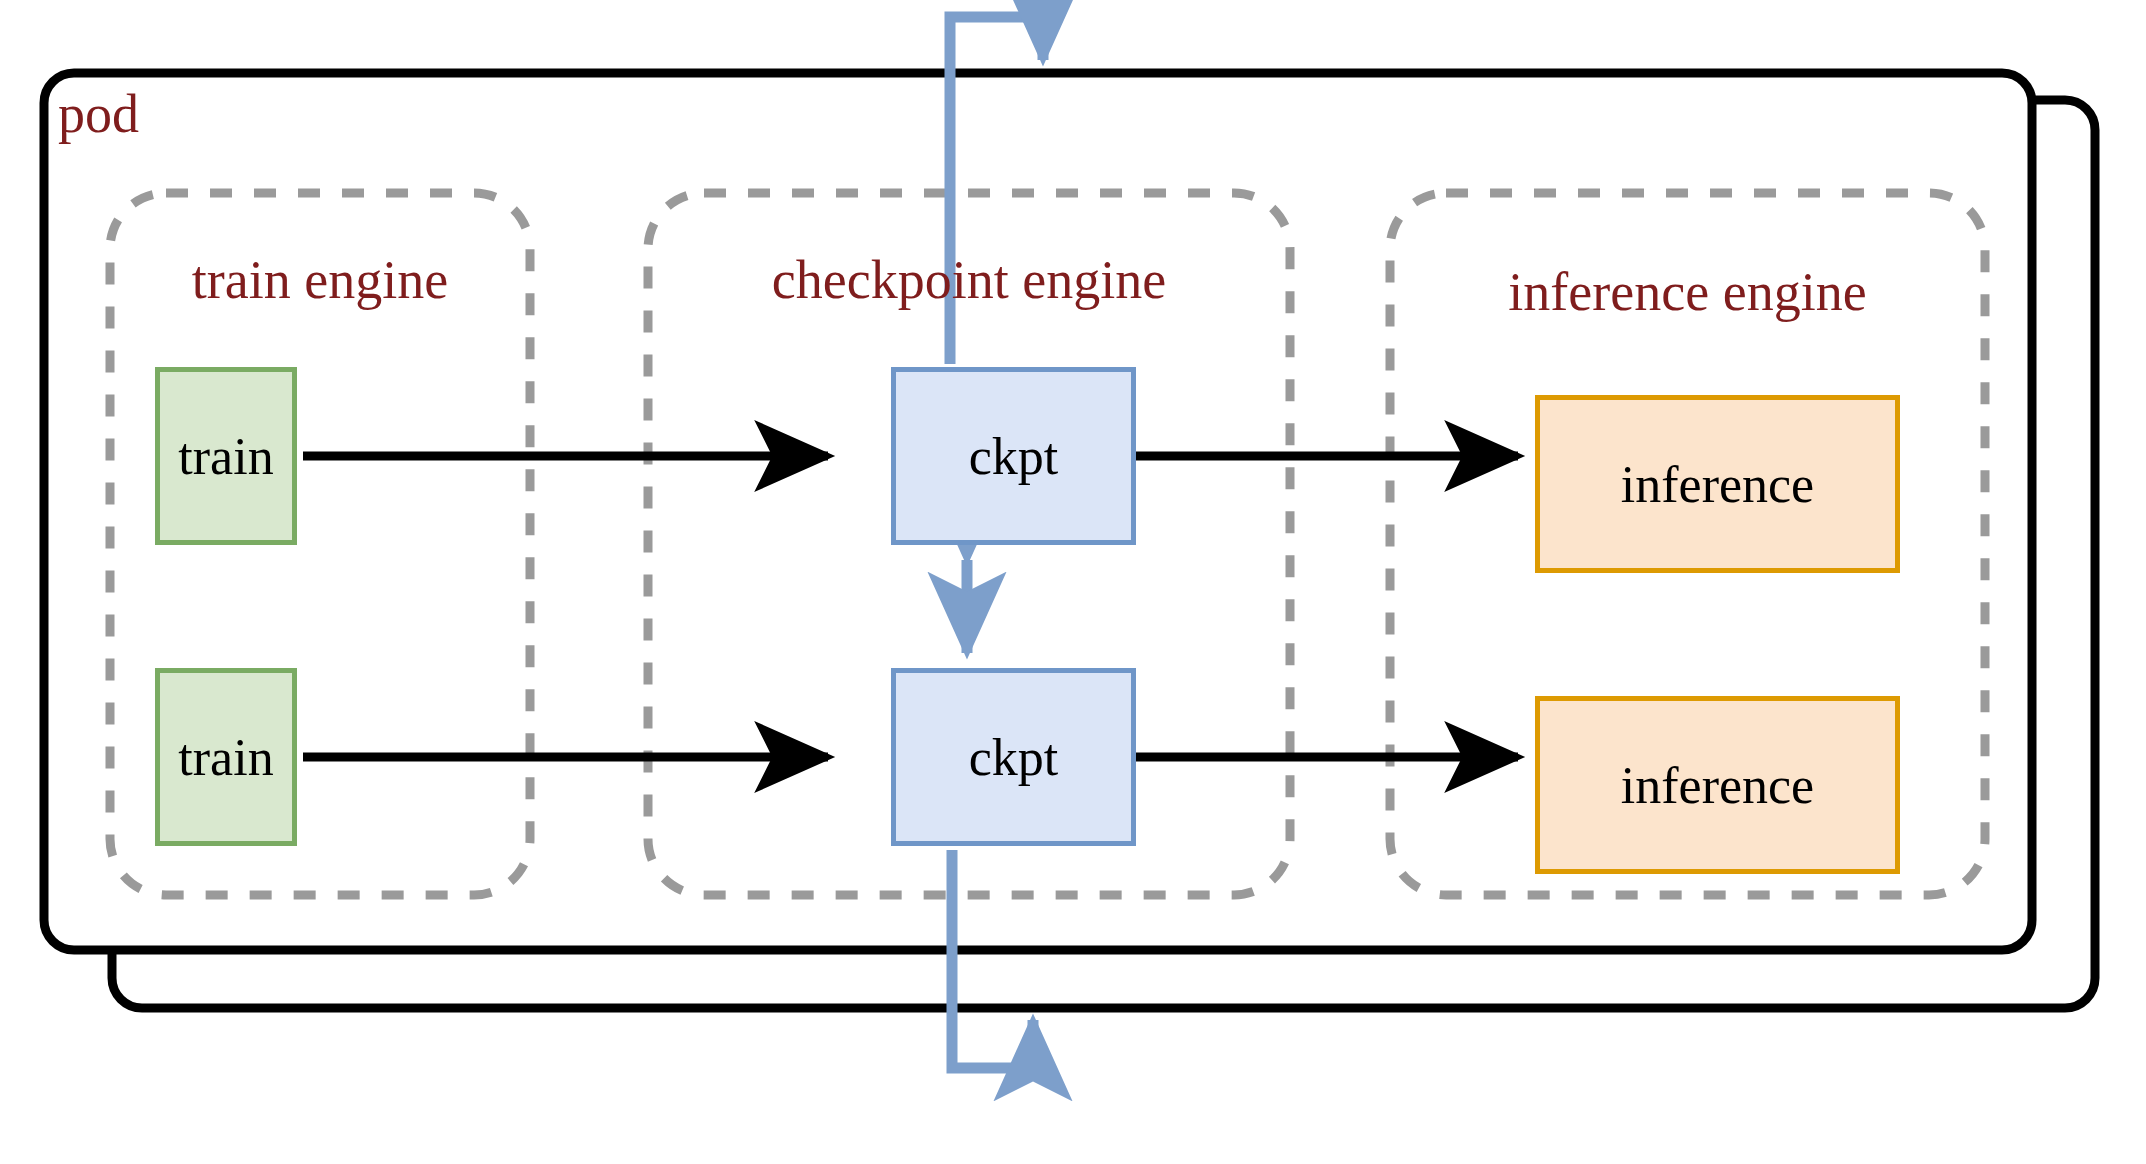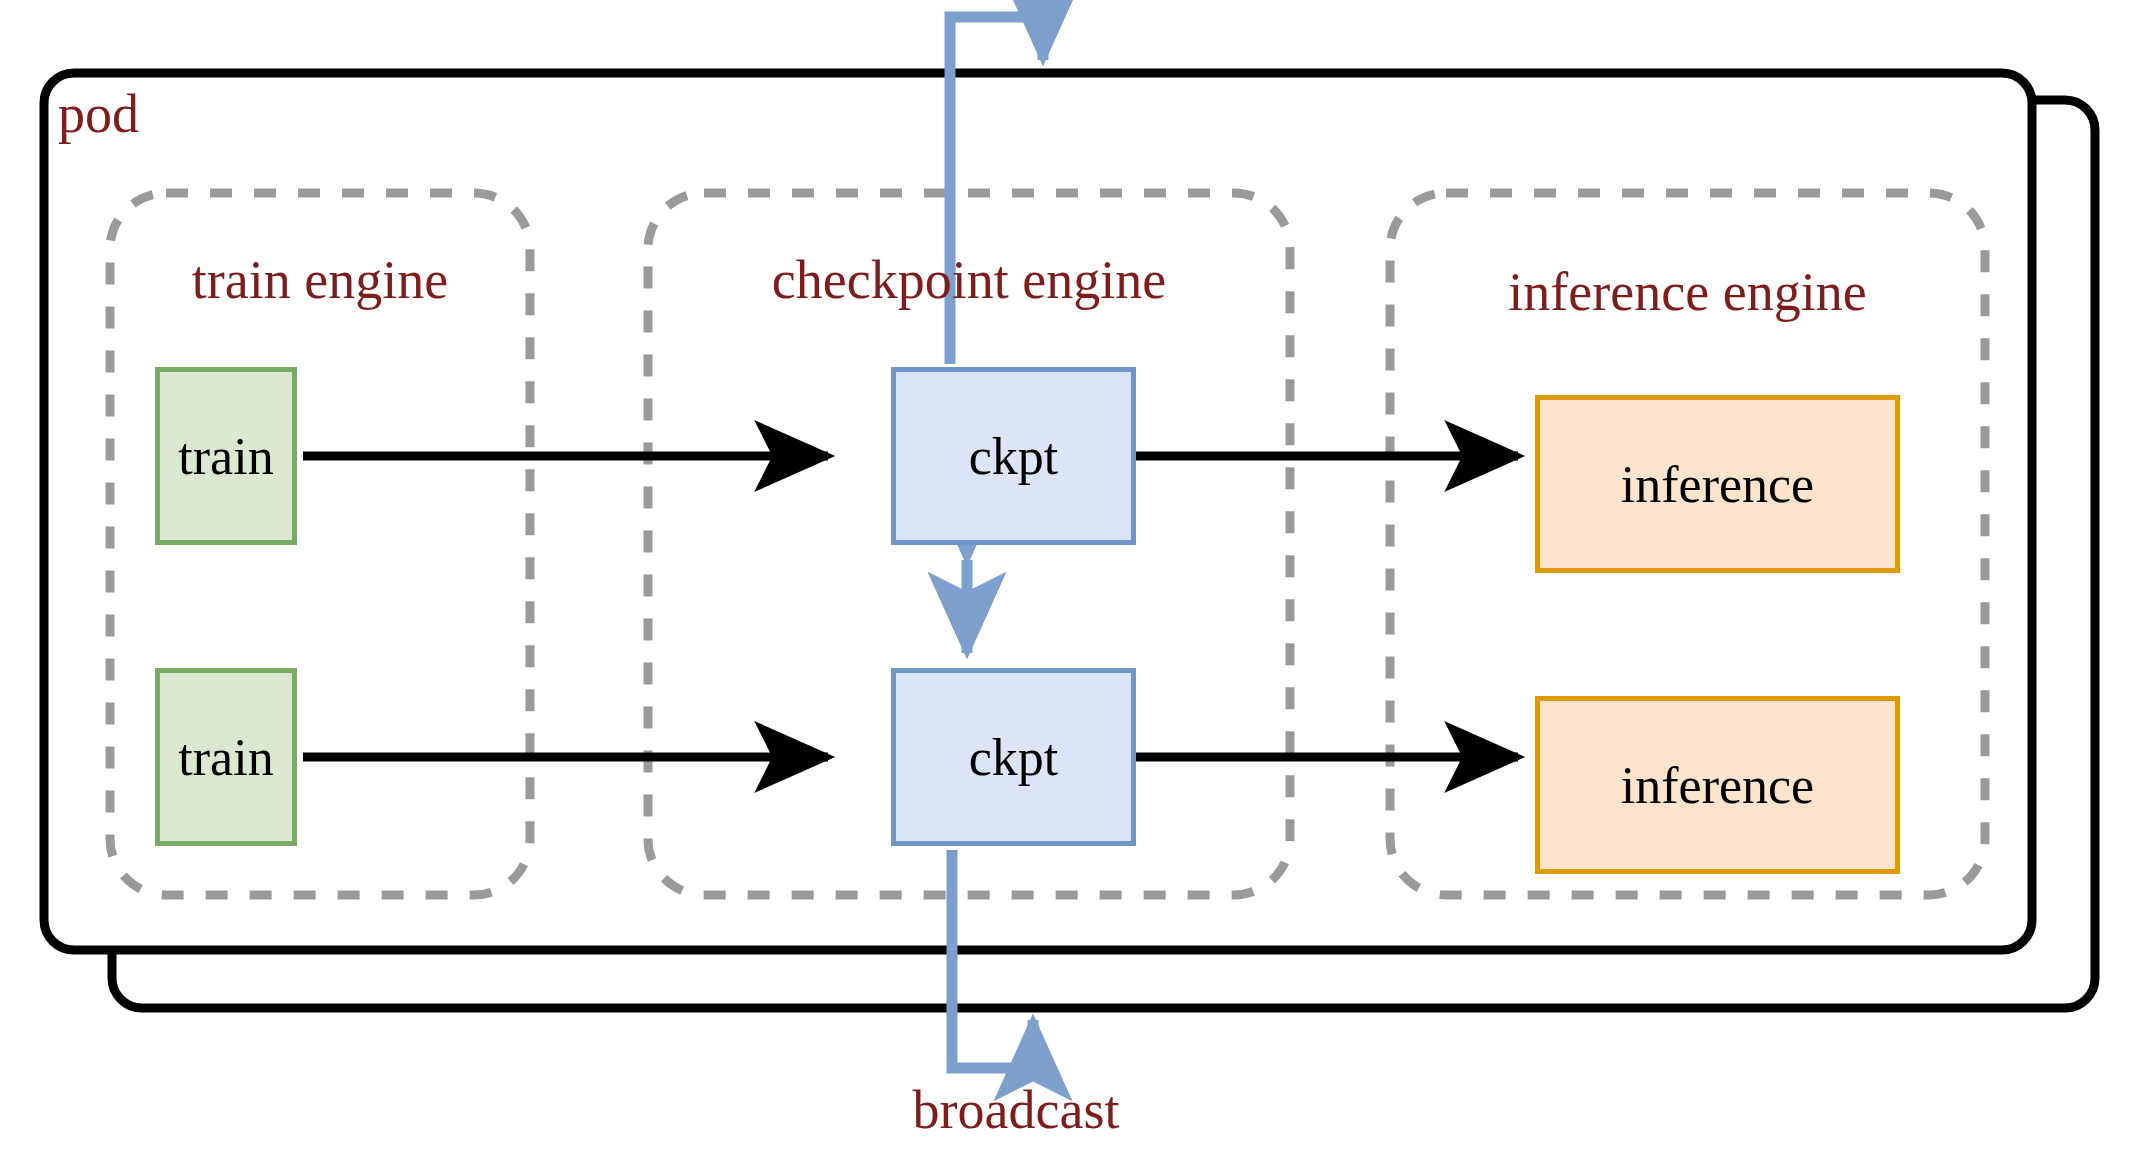--- a/index.html
+++ b/index.html
@@ -137,15 +137,14 @@
 
   <div class="node node-train" id="train-box-1">train</div>
   <div class="node node-train" id="train-box-2">train</div>
 
   <div class="node node-ckpt" id="ckpt-box-1">ckpt</div>
   <div class="node node-ckpt" id="ckpt-box-2">ckpt</div>
 
   <div class="node node-inference" id="inference-box-1">inference</div>
   <div class="node node-inference" id="inference-box-2">inference</div>
 
-  <div class="lbl" id="broadcast-label">broadcast</div>
 
 </div>
 
 </body></html>

